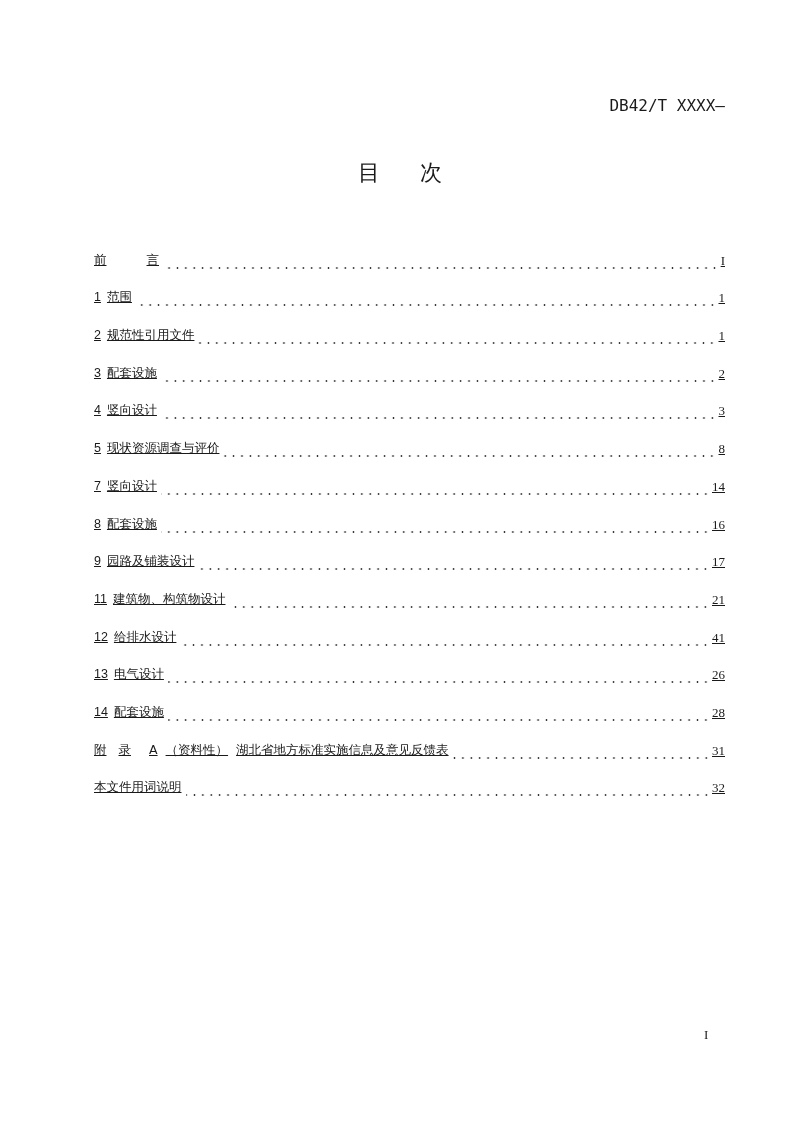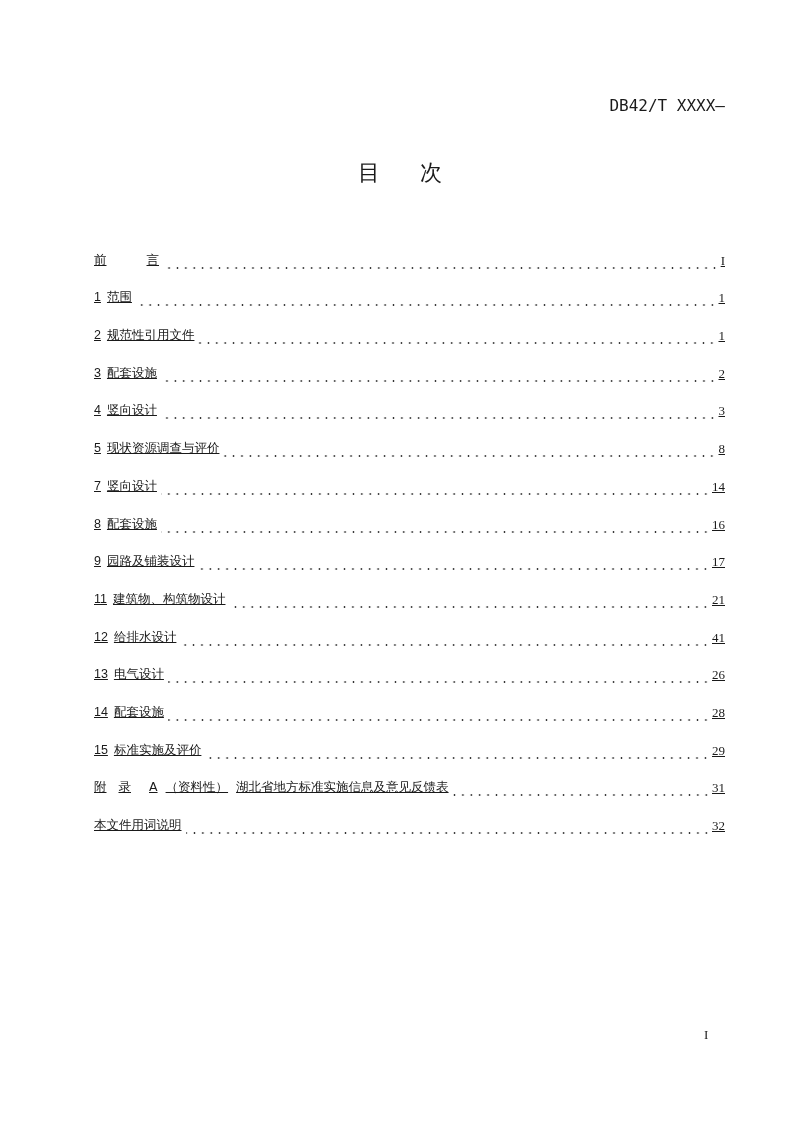--- a/index.html
+++ b/index.html
@@ -164,25 +164,20 @@
     <span class="toc-dots"></span>
     <span class="toc-page">26</span>
   </div>
 
   <div class="toc-row">
     <span class="toc-label"><span class="num">14</span><span>配套设施</span></span>
     <span class="toc-dots"></span>
     <span class="toc-page">28</span>
   </div>
 
-  <div class="toc-row">
-    <span class="toc-label"><span class="num">15</span><span>标准实施及评价</span></span>
-    <span class="toc-dots"></span>
-    <span class="toc-page">29</span>
-  </div>
 
   <div class="toc-row appendix">
     <span class="toc-label"><span>附</span><span class="sp1"></span><span>录</span><span class="sp2"></span><span>A</span><span class="sp3"></span><span>（资料性）</span><span class="sp3"></span><span>湖北省地方标准实施信息及意见反馈表</span></span>
     <span class="toc-dots"></span>
     <span class="toc-page">31</span>
   </div>
 
   <div class="toc-row">
     <span class="toc-label">本文件用词说明</span>
     <span class="toc-dots"></span>

